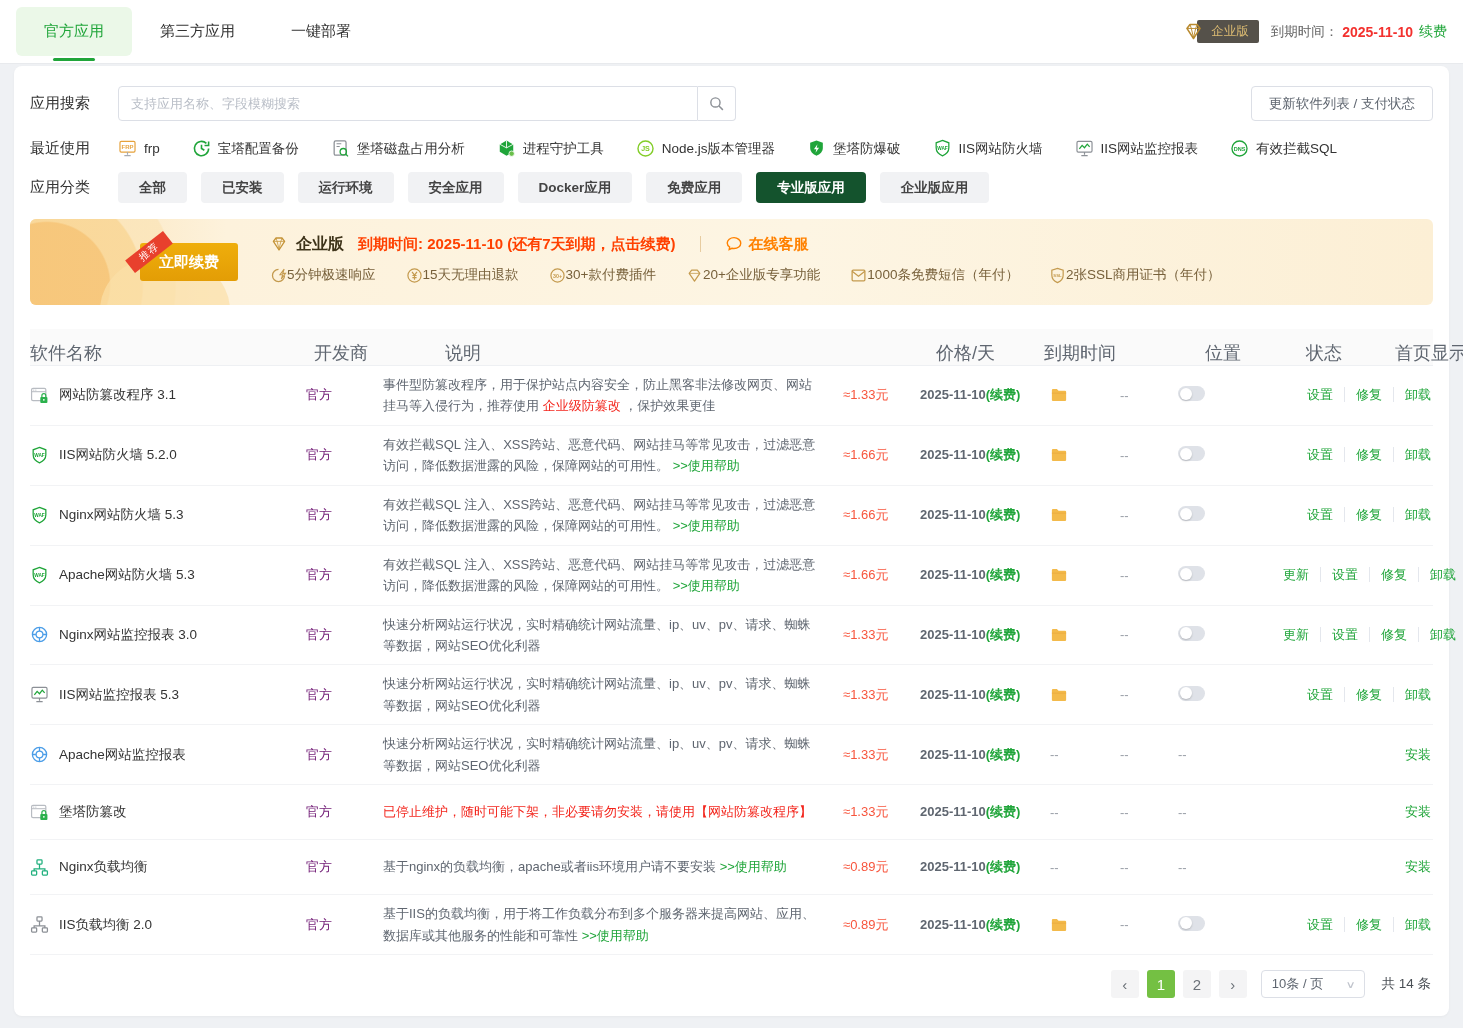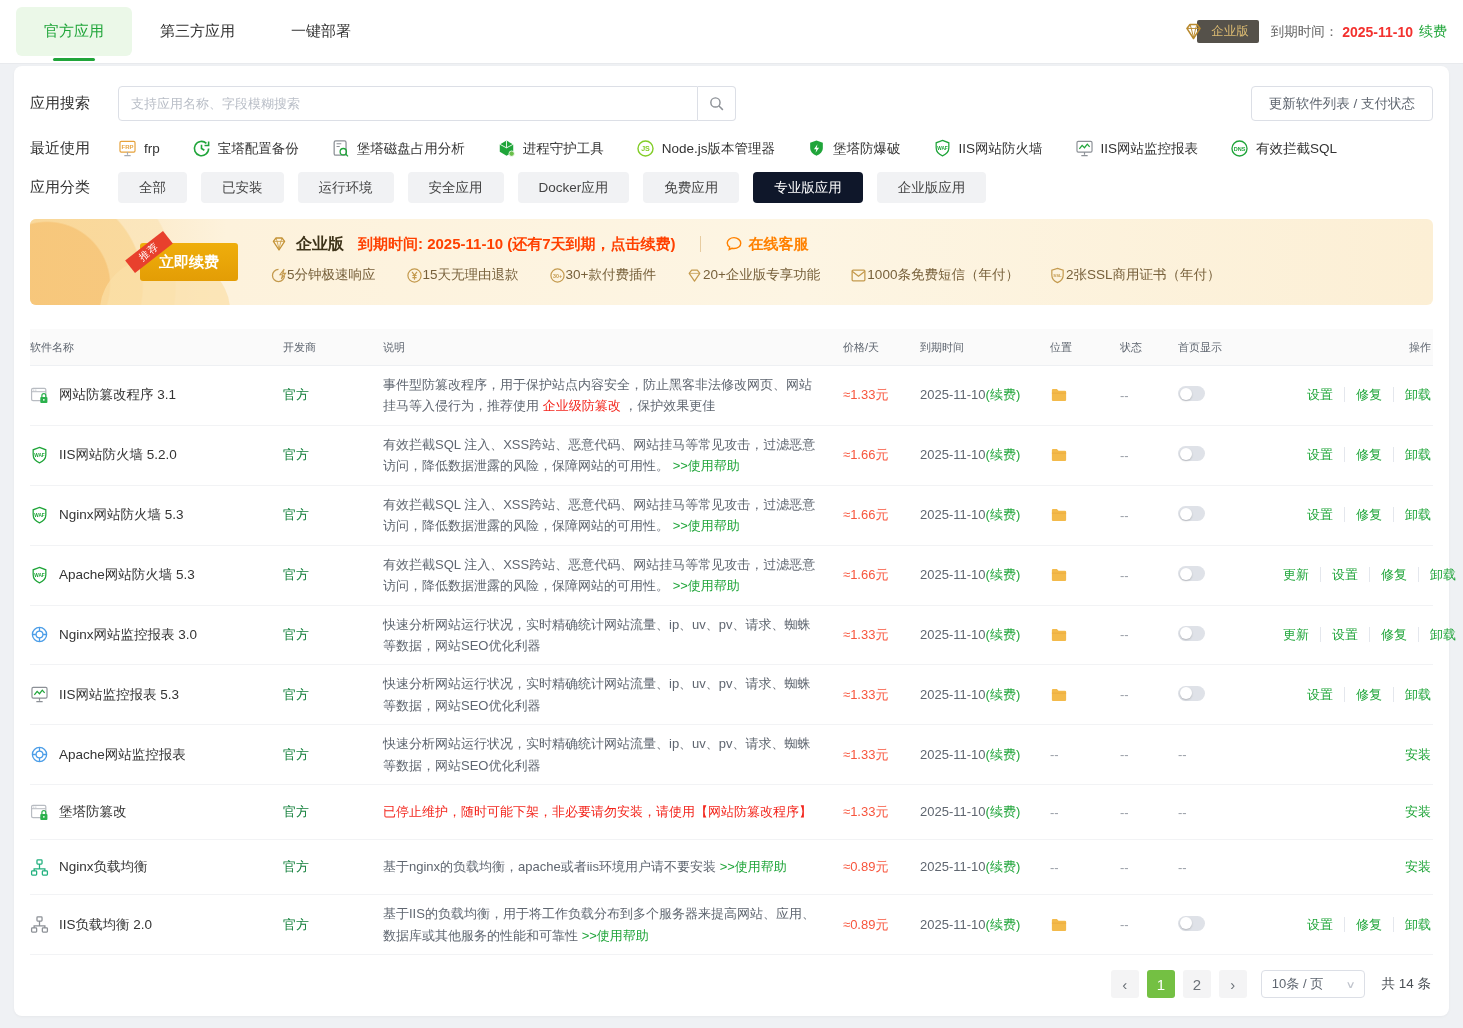--- a/index.html
+++ b/index.html
@@ -33,22 +33,22 @@
   .search-btn { width:38px; height:35px; background:#fff; border:1px solid #dcdfe6; border-left:none; border-radius:0 4px 4px 0; display:flex; align-items:center; justify-content:center; cursor:pointer; }
   .update-btn { margin-left:auto; height:35px; padding:0 17px; background:#fff; border:1px solid #dcdfe6; border-radius:4px; color:#5f6670; font-size:13.5px; cursor:pointer; font-family:inherit; }
 
   .recent-row { display:flex; align-items:center; margin-bottom:14px; }
   .recent-items { display:flex; align-items:center; gap:32px; }
   .recent-item { display:flex; align-items:center; gap:7px; font-size:13.5px; color:#333; }
   .recent-item .ricon svg { width:19px; height:19px; }
 
   .cat-row { display:flex; align-items:center; margin-bottom:16px; }
   .cats { display:flex; gap:14px; }
-  .cat { height:31px; padding:0 21px; border:none; background:#f1f2f4; color:#444; font-size:13.5px; border-radius:4px; cursor:pointer; font-family:inherit; }
-  .cat.active { background:#0f172a; color:#fff; }
+  .cat { height:31px; padding:0 21px; border:none; background:#f1f2f4; color:#444; font-size:13.5px; border-radius:4px; cursor:pointer; font-family:inherit;font-weight:bold; }
+  .cat.active { background:#14532d; color:#fff; }
 
   
   .banner { position:relative; height:86px; border-radius:6px; overflow:hidden; margin-bottom:24px;
             background:linear-gradient(90deg,#fbe3b6 0%,#fdf2dc 14%,#fdf5e3 55%,#fcefd5 100%); }
   .blob1 { position:absolute; left:-40px; top:-30px; width:190px; height:160px;
            background:radial-gradient(circle at 30% 60%, #f6c271 0 38%, #f9d695 39% 58%, #fbe5ba 59% 78%, transparent 79%); opacity:.85; }
   .blob2 { position:absolute; left:70px; bottom:-60px; width:130px; height:110px; border-radius:50%;
            background:#fbdfa8; opacity:.7; }
   .renew-now { position:absolute; left:110px; top:50%; transform:translateY(-50%); width:98px; height:38px;
                background:linear-gradient(#efae0c,#e39d05); border:none; border-radius:3px; color:#fff;
@@ -60,32 +60,32 @@
   .banner-line1 .edition { font-size:16px; font-weight:bold; color:#3d3319; }
   .banner-line1 .exp { font-size:15px; font-weight:bold; color:#ff4000; margin-left:6px; }
   .banner-line1 .divider { width:1px; height:16px; background:#e7ccA0; margin:0 16px; }
   .banner-line1 .service { display:flex; align-items:center; gap:6px; color:#ff8100; font-size:15px; font-weight:bold; }
   .banner-line2 { display:flex; align-items:center; gap:30px; margin-top:7px; }
   .feature { display:flex; align-items:center; gap:0; font-size:13.5px; color:#77603a; }
   .feature svg { width:17px; height:17px; }
 
   
   .grid { display:grid; grid-template-columns:253px 100px 460px 77px 130px 70px 58px 105px 1fr; align-items:center; }
-  .thead { height:37px; background:#fafafa; border-bottom:1px solid #eef0f3; color:#5f6670; font-size:11px; }
+  .thead { height:37px; background:#fafafa; border-bottom:1px solid #eef0f3; color:#5f6670; font-size:18px;gap:31px; }
   .thead .th:last-child { text-align:right; padding-right:2px; }
   .tr { min-height:55px; border-bottom:1px solid #f2f3f5; font-size:13px; padding:8px 0; }
   .td.name { display:flex; align-items:center; gap:10px; color:#333; font-size:13.5px; }
   .td.name svg { width:19px; height:19px; flex:0 0 19px; }
-  .td.dev { color:#15803d; }
+  .td.dev { color:#701a75;margin-left:23px; }
   .td.desc { color:#5f6670; line-height:1.65; padding-right:24px; }
   .seg-red-link { color:#f3261d; cursor:pointer; }
   .seg-green-link { color:#20a53a; cursor:pointer; }
   .seg-red { color:#f3261d; }
   .td.price { color:#f7553d; }
-  .td.expiry { color:#5f6670; }
+  .td.expiry { color:#5f6670;font-weight:bold; }
   .td.expiry .grn { color:#20a53a; }
   .td.loc svg { width:18px; height:18px; }
   .td.loc, .td.status, .td.home { color:#9aa0a8; }
   .toggle { display:inline-block; width:27px; height:15px; border-radius:8px; background:#dfe2e8; position:relative; cursor:pointer; }
   .toggle .knob { position:absolute; left:1.5px; top:1.5px; width:12px; height:12px; border-radius:50%; background:#fff; box-shadow:0 1px 2px rgba(0,0,0,.2); }
   .td.actions { text-align:right; white-space:nowrap; padding-right:2px; }
   .action-link { color:#20a53a; font-size:13px; }
   .action-link + .action-link { border-left:1px solid #e4e7ed; margin-left:11px; padding-left:11px; }
 
   

